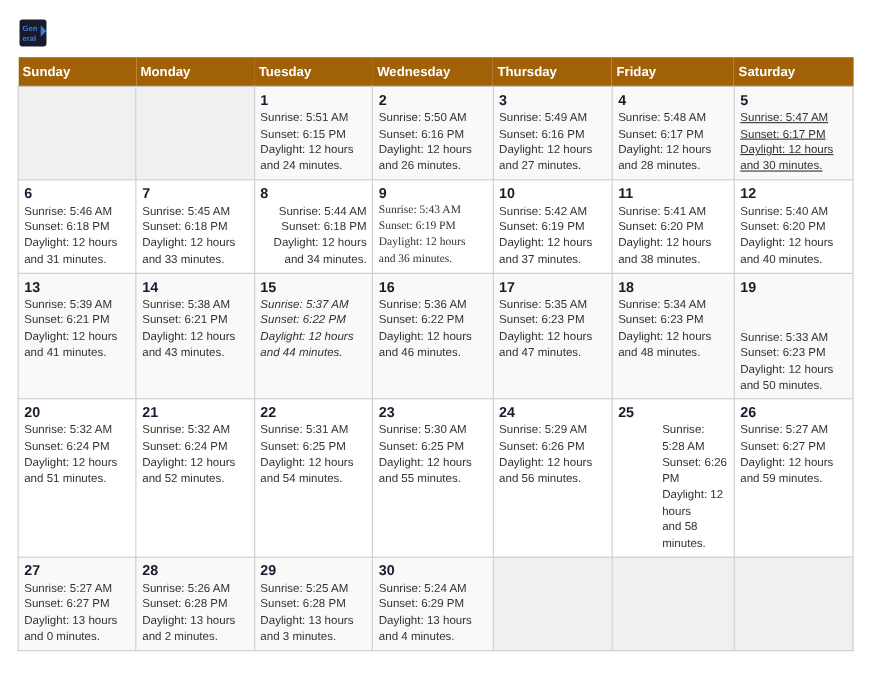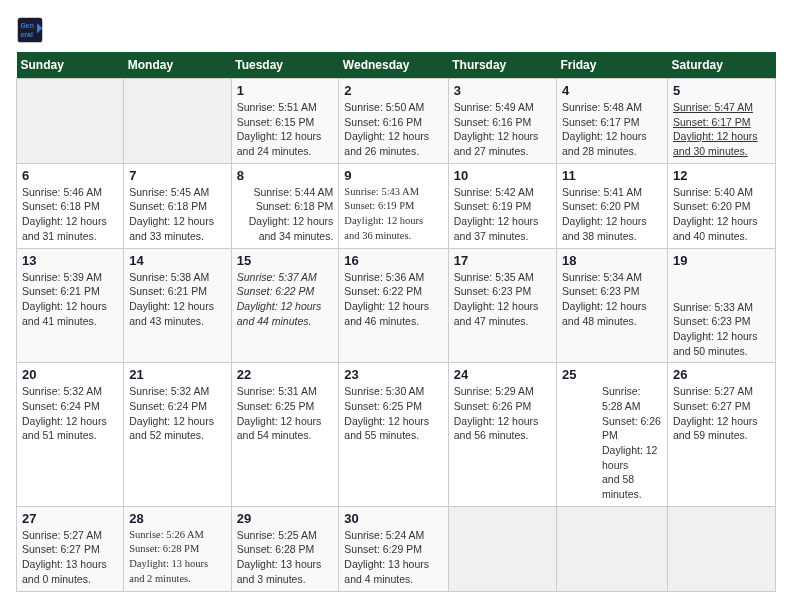--- a/index.html
+++ b/index.html
@@ -42,21 +42,21 @@
     .subtitle {
       font-size: 16px;
       color: #333;
     }
     table {
       width: 100%;
       border-collapse: collapse;
       font-size: 11px;
     }
     thead th {
-      background-color: #14532d;
+      background-color: #a16207;
       color: #fff;
       padding: 6px 4px;
       text-align: left;
       font-size: 12px;
       font-weight: bold;
     }
     tbody td {
       border: 1px solid #ccc;
       vertical-align: top;
       padding: 4px 5px;
@@ -313,21 +313,21 @@
       <tr>
         <td>
           <span class="day-number">27</span>
           <div class="day-info" style="white-space: pre-line;">Sunrise: 5:27 AM
 Sunset: 6:27 PM
 Daylight: 13 hours
 and 0 minutes.</div>
         </td>
         <td>
           <span class="day-number">28</span>
-          <div class="day-info" style="white-space: pre-line; font-family: Liberation Serif, serif;">Sunrise: 5:26 AM
+          <div class="day-info" style="white-space: pre-line;">Sunrise: 5:26 AM
 Sunset: 6:28 PM
 Daylight: 13 hours
 and 2 minutes.</div>
         </td>
         <td>
           <span class="day-number">29</span>
           <div class="day-info" style="white-space: pre-line;">Sunrise: 5:25 AM
 Sunset: 6:28 PM
 Daylight: 13 hours
 and 3 minutes.</div>

